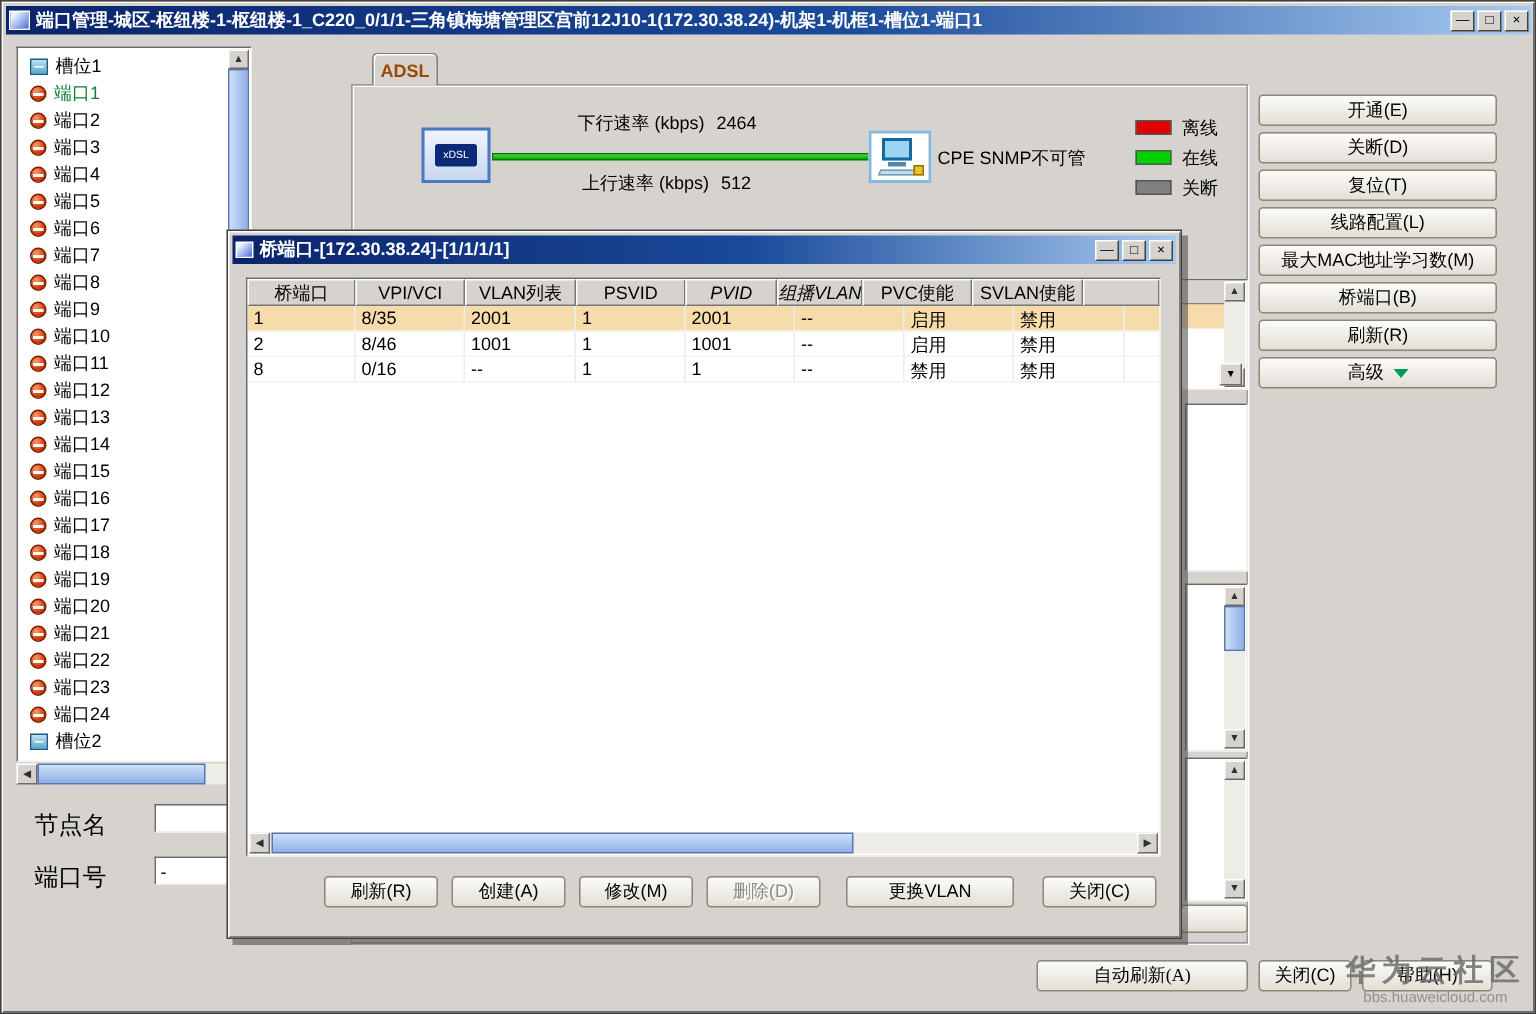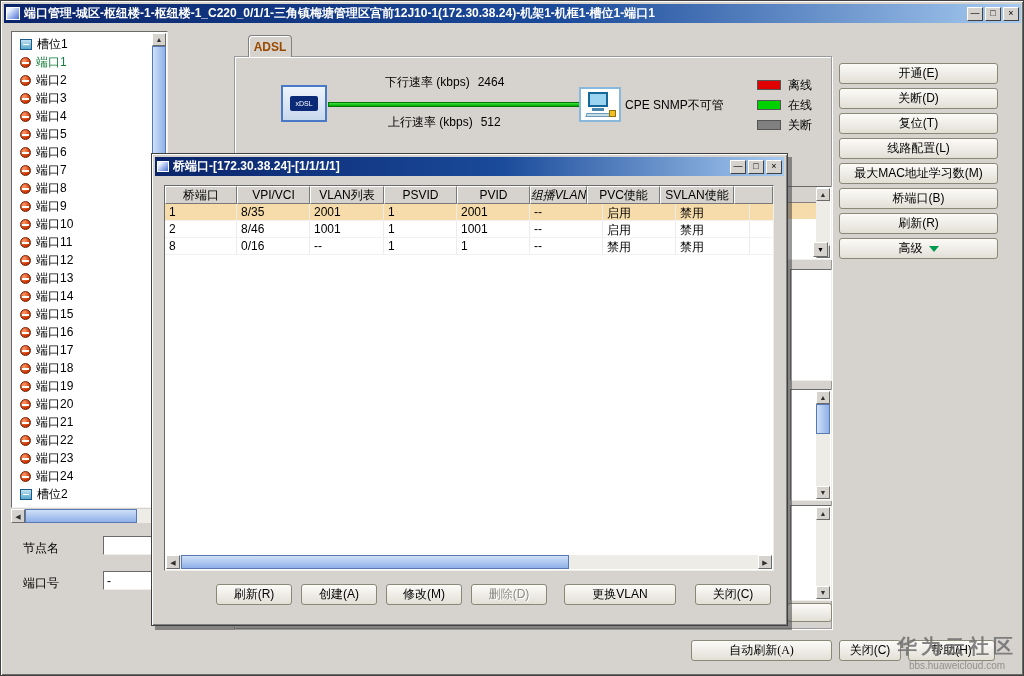--- a/index.html
+++ b/index.html
@@ -41,21 +41,21 @@
   .vsb .up { top:0; } .vsb .down { bottom:0; }
   .vsb .sb-thumb { position:absolute; left:0; right:0; background:linear-gradient(90deg,#cfe0f8,#8fb0e8); border:1px solid #5878b0; }
   .hsb { position:absolute; background:#eeece6; }
   .hsb .sb-btn { top:0; bottom:0; width:14px; }
   .hsb .left { left:0; } .hsb .right { right:0; }
   .hsb .sb-thumb { position:absolute; top:0; bottom:0; background:linear-gradient(#cfe0f8,#8fb0e8); border:1px solid #5878b0; }
 
   .tree-hsb { left:10px; top:508px; width:157px; height:14px; }
 
   
-  .field-label { position:absolute; font-size:12px; }
+  .field-label { position:absolute; font-size:16px; }
   .field-input { position:absolute; width:62px; height:19px; background:#fff; padding:0 3px;
                  border:1px solid; border-color:#6a6a6a #f0eee8 #f0eee8 #6a6a6a; font-size:12px; font-family:inherit; }
 
   
   .tab-adsl { position:absolute; left:247px; top:34px; width:44px; height:22px; z-index:2;
               background:#d6d3ce; border:1px solid #808080; border-bottom:none; border-radius:4px 4px 0 0;
               box-shadow: inset 1px 1px 0 #fff; display:flex; align-items:center; justify-content:center;
               font-weight:bold; color:#9a4a00; }
   .content-panel { position:absolute; left:233px; top:55px; width:598px; height:573px; z-index:1;
                    border:1px solid #9a9a9a; box-shadow: inset 1px 1px 0 #fff, 1px 1px 0 #fff; }
@@ -354,21 +354,21 @@
       <span class="win-btn">—</span>
       <span class="win-btn">□</span>
       <span class="win-btn">×</span>
     </div>
     <div class="list-control">
       <div class="lc-header">
           <div class="lc-th" style="width: 72px;">桥端口</div>
           <div class="lc-th" style="width: 73px;">VPI/VCI</div>
           <div class="lc-th" style="width: 74px;">VLAN列表</div>
           <div class="lc-th" style="width: 73px;">PSVID</div>
-          <div class="lc-th" style="width: 73px;">PVID</div>
+          <div class="lc-th" style="width: 61px; font-style: italic;">PVID</div>
           <div class="lc-th" style="width: 57px; font-style: italic;">组播VLAN</div>
           <div class="lc-th" style="width: 73px;">PVC使能</div>
           <div class="lc-th" style="width: 74px;">SVLAN使能</div>
           <div class="lc-th filler"></div>
         </div>
       <div>
           <div class="lc-row selected">
             <div class="lc-td" style="width: 72px;">1</div>
             <div class="lc-td" style="width: 73px;">8/35</div>
             <div class="lc-td" style="width: 74px;">2001</div>

